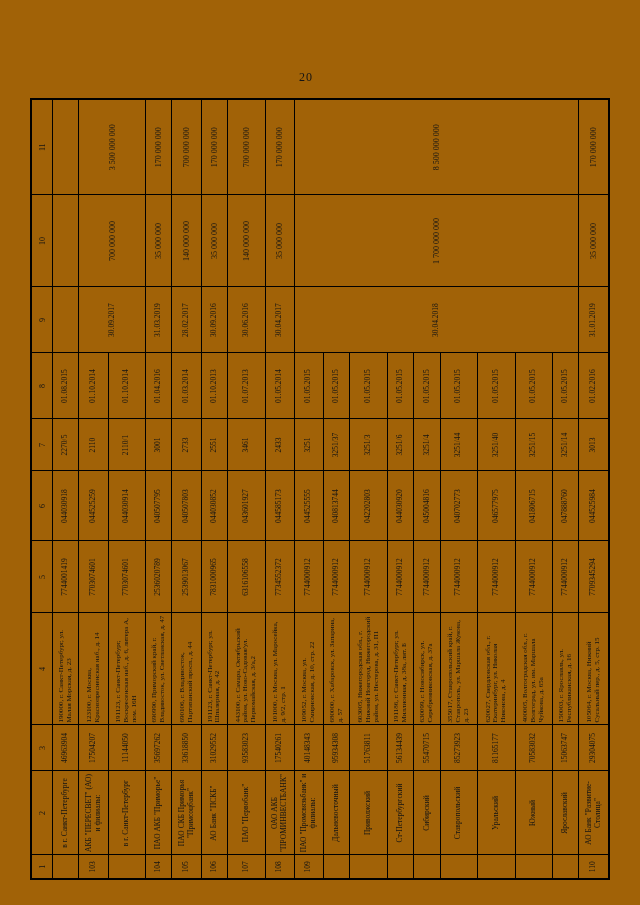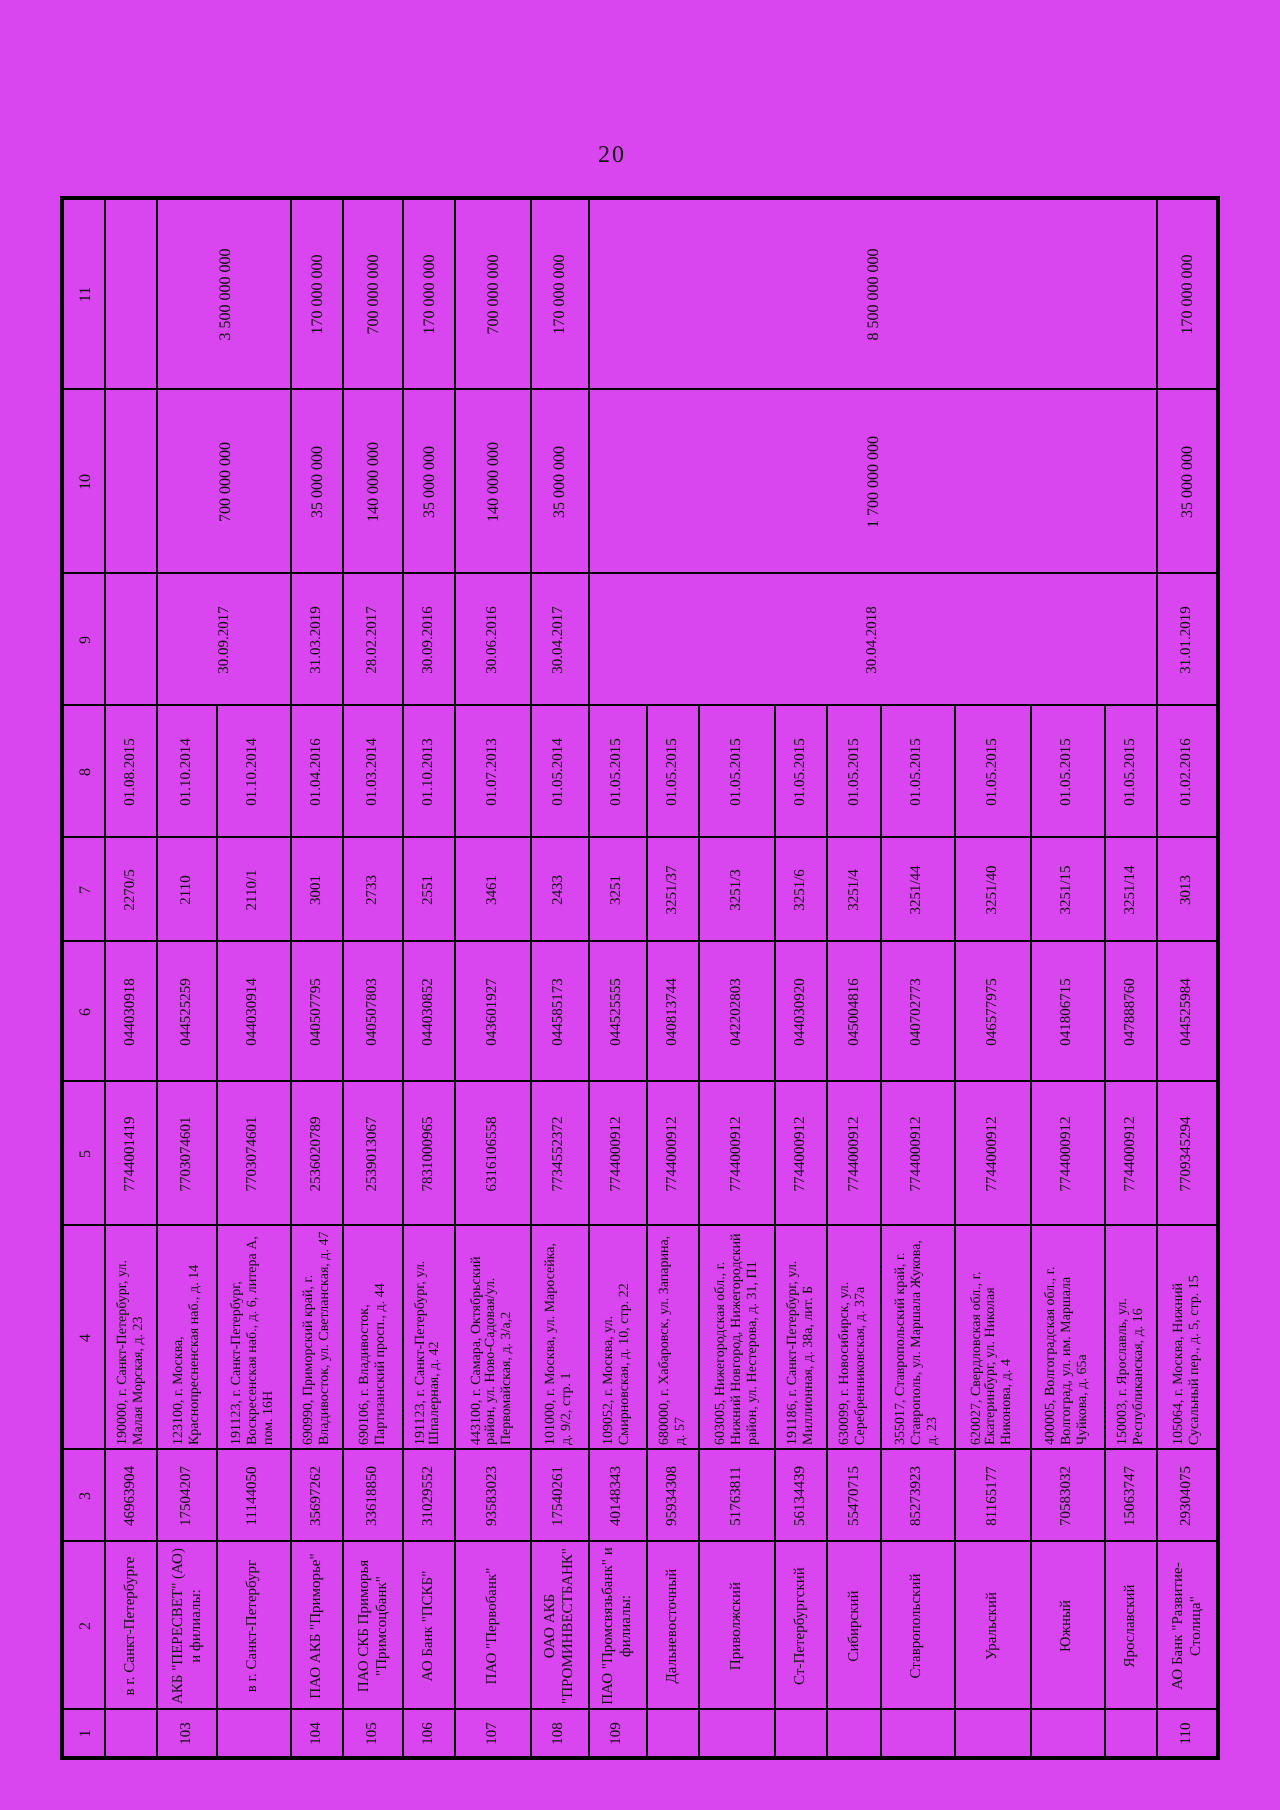--- a/index.html
+++ b/index.html
@@ -4,21 +4,21 @@
 <style>
   html, body {
     margin: 0;
     padding: 0;
     background: #d9d9d9;
   }
   .page {
     position: relative;
     width: 640px;
     height: 905px;
-    background: #d946ef;
+    background: #a16207;
     overflow: hidden;
     font-family: "Liberation Serif", serif;
     color: #141414;
   }
   .pageno {
     position: absolute;
     top: 70px;
     left: 0;
     width: 612px;
     text-align: center;

